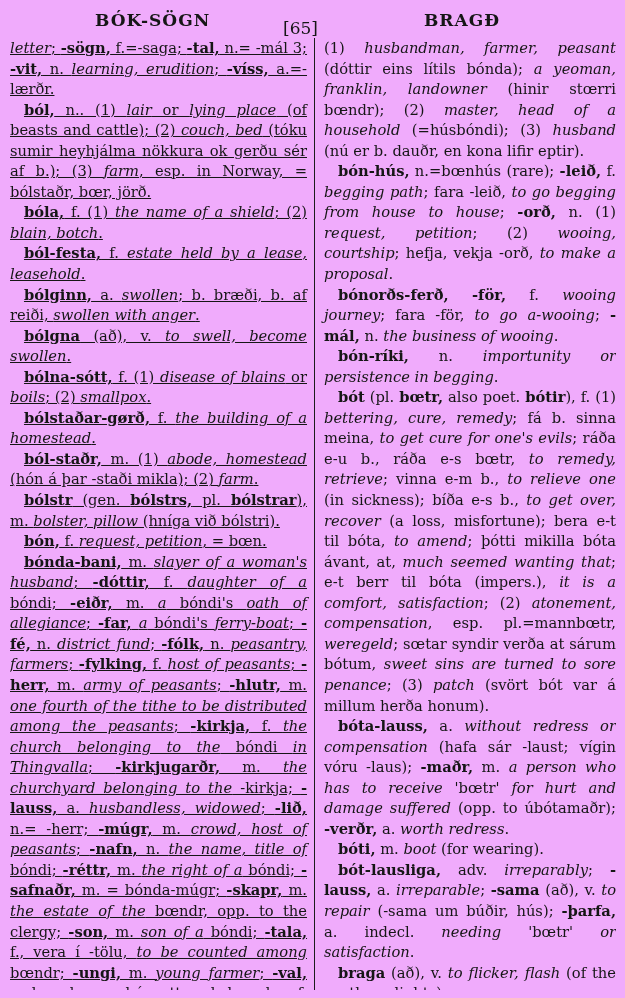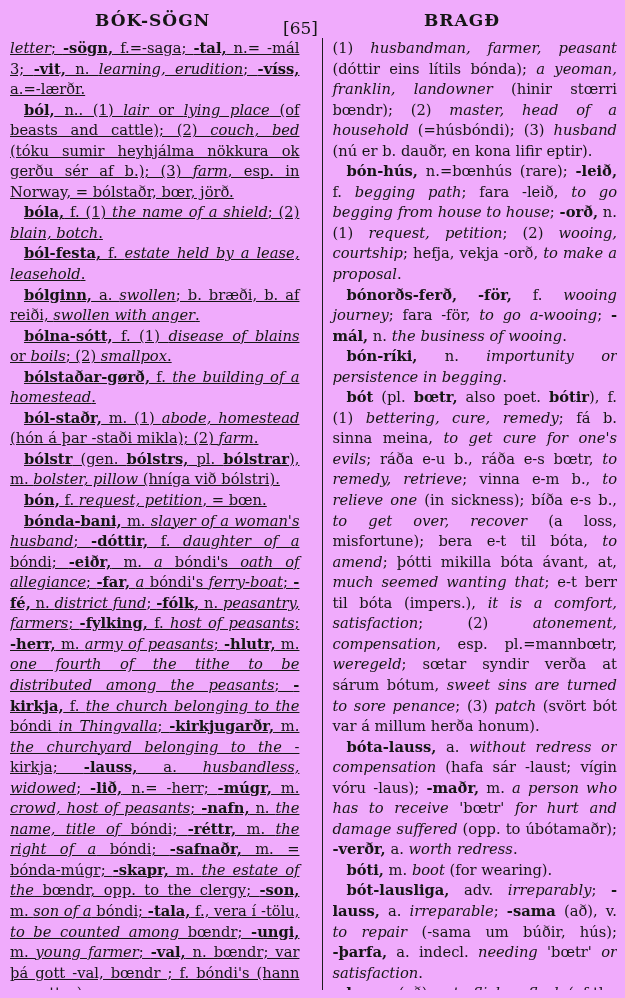--- a/index.html
+++ b/index.html
@@ -13,21 +13,21 @@
   .page { position:relative; width:625px; height:998px; overflow:hidden; background:#f0abfc; }
   .running-head {
     position:relative; height:34px; font-weight:bold; font-size:17px; letter-spacing:1px;
   }
   .running-head .hw-left  { position:absolute; left:95px;  top:10px; }
   .running-head .pageno   { position:absolute; left:283px; top:10px; letter-spacing:0; font-weight:normal;margin-top:8px; }
   .running-head .hw-right { position:absolute; left:424px; top:10px; }
   .columns { display:flex; padding:4px 8px 0 10px; }
   .col { font-size:14.7px; line-height:20.55px; text-align:justify; }
   .col-left  { width:297px; padding-right:7px; }
-  .col-right { width:292px; border-left:1.5px solid #1c1c1c; padding-left:9px; height:952px;margin-left:16px; }
+  .col-right { width:292px; border-left:1.5px solid #1c1c1c; padding-left:9px; height:952px; }
   .col-left  { height:952px; overflow:hidden;text-decoration:underline; }
   .col-right { overflow:hidden; }
   .entry { margin:0; text-indent:0.95em; }
   .entry.cont { text-indent:0; }
   .entry b { font-weight:700; }
   .entry i { font-style:italic; }
 </style>
 </head>
 <body>
 
@@ -37,20 +37,21 @@
     <span class="pageno">[65]</span>
     <span class="hw-right">BRAGÐ</span>
   </div>
   <div class="columns">
     <div class="col col-left">
         <p class="entry cont"><i>letter</i>; <b>-sögn,</b> f.=-saga; <b>-tal,</b> n.= -mál 3; <b>-vit,</b> n. <i>learning, erudition</i>; <b>-víss,</b> a.=-lærðr.</p>
         <p class="entry"><b>ból,</b> n.. (1) <i>lair</i> or <i>lying place</i> (of beasts and cattle); (2) <i>couch, bed</i> (tóku sumir heyhjálma nökkura ok gerðu sér af b.); (3) <i>farm</i>, esp. in Norway, = bólstaðr, bœr, jörð.</p>
         <p class="entry"><b>bóla,</b> f. (1) <i>the name of a shield</i>; (2) <i>blain, botch</i>.</p>
         <p class="entry"><b>ból-festa,</b> f. <i>estate held by a lease, leasehold</i>.</p>
         <p class="entry"><b>bólginn,</b> a. <i>swollen</i>; b. bræði, b. af reiði, <i>swollen with anger</i>.</p>
+        <p class="entry"><b>bólgna</b> (að), v. <i>to swell, become swollen</i>.</p>
         <p class="entry"><b>bólna-sótt,</b> f. (1) <i>disease of blains</i> or <i>boils</i>; (2) <i>smallpox</i>.</p>
         <p class="entry"><b>bólstaðar-gørð,</b> f. <i>the building of a homestead</i>.</p>
         <p class="entry"><b>ból-staðr,</b> m. (1) <i>abode, homestead</i> (hón á þar -staði mikla); (2) <i>farm</i>.</p>
         <p class="entry"><b>bólstr</b> (gen. <b>bólstrs,</b> pl. <b>bólstrar</b>), m. <i>bolster, pillow</i> (hníga við bólstri).</p>
         <p class="entry"><b>bón,</b> f. <i>request, petition</i>, = bœn.</p>
         <p class="entry"><b>bónda-bani,</b> m. <i>slayer of a woman's husband</i>; <b>-dóttir,</b> f. <i>daughter of a</i> bóndi; <b>-eiðr,</b> m. <i>a</i> bóndi's <i>oath of allegiance</i>; <b>-far,</b> <i>a</i> bóndi's <i>ferry-boat</i>; <b>-fé,</b> n. <i>district fund</i>; <b>-fólk,</b> n. <i>peasantry, farmers</i>; <b>-fylking,</b> f. <i>host of peasants</i>; <b>-herr,</b> m. <i>army of peasants</i>; <b>-hlutr,</b> m. <i>one fourth of the tithe to be distributed among the peasants</i>; <b>-kirkja,</b> f. <i>the church belonging to the</i> bóndi <i>in Thingvalla</i>; <b>-kirkjugarðr,</b> m. <i>the churchyard belonging to the</i> -kirkja; <b>-lauss,</b> a. <i>husbandless, widowed</i>; <b>-lið,</b> n.= -herr; <b>-múgr,</b> m. <i>crowd, host of peasants</i>; <b>-nafn,</b> n. <i>the name, title of</i> bóndi; <b>-réttr,</b> m. <i>the right of a</i> bóndi; <b>-safnaðr,</b> m. = bónda-múgr; <b>-skapr,</b> m. <i>the estate of the</i> bœndr, opp. to the clergy; <b>-son,</b> m. <i>son of a</i> bóndi; <b>-tala,</b> f., vera í -tölu, <i>to be counted among</i> bœndr; <b>-ungi,</b> m. <i>young farmer</i>; <b>-val,</b> n.  bœndr; var þá gott -val,  bœndr ;  f.  bóndi's  (hann er -ættar).</p>
       </div>
     <div class="col col-right">
         <p class="entry cont">(1) <i>husbandman, farmer, peasant</i> (dóttir eins lítils bónda); <i>a yeoman, franklin, landowner</i> (hinir stœrri bœndr); (2) <i>master, head of a household</i> (=húsbóndi); (3) <i>husband</i> (nú er b. dauðr, en kona lifir eptir).</p>
         <p class="entry"><b>bón-hús,</b> n.=bœnhús (rare); <b>-leið,</b> f. <i>begging path</i>; fara -leið, <i>to go begging from house to house</i>; <b>-orð,</b> n. (1) <i>request, petition</i>; (2) <i>wooing, courtship</i>; hefja, vekja -orð, <i>to make a proposal</i>.</p>

